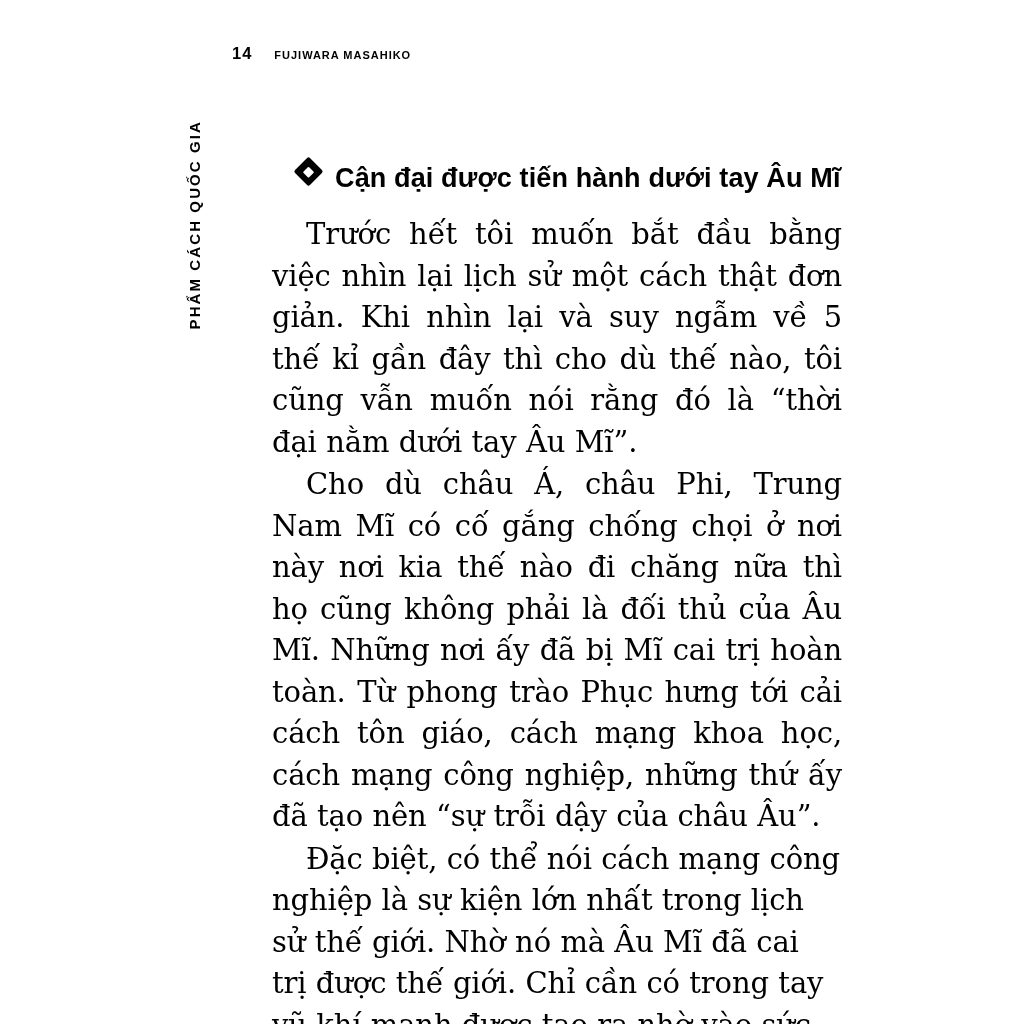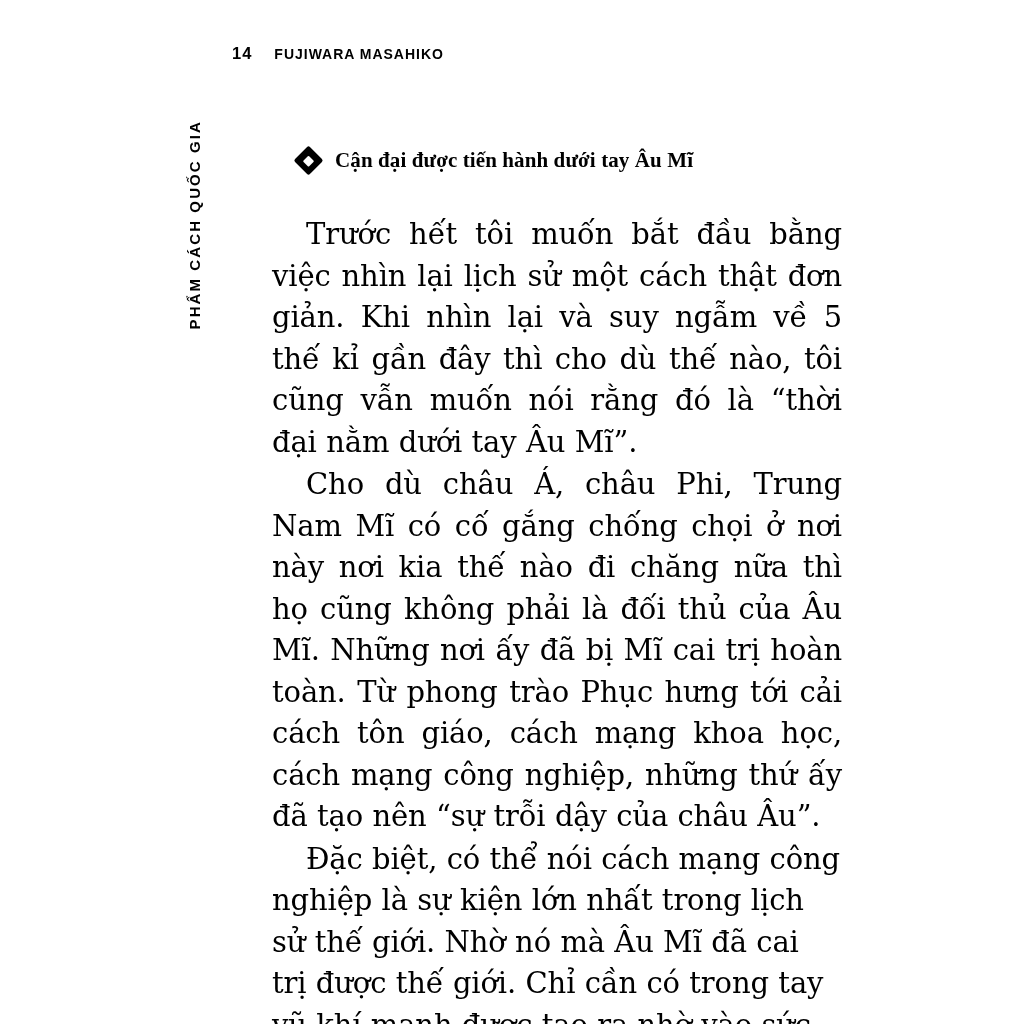--- a/index.html
+++ b/index.html
@@ -32,21 +32,21 @@
     gap: 22px;
     font-family: "Liberation Sans", sans-serif;
     font-weight: 700;
     font-size: 16.5px;
     letter-spacing: 0.06em;
   }
   .running-header .folio {
     font-size: 16.5px;
   }
   .running-header .author {
-    font-size: 14px;
+    font-size: 11px;
   }
 
   
   .side-title {
     position: absolute;
     left: 186px;
     top: 120px;
     width: 40px;
     height: 230px;
   }
@@ -91,25 +91,26 @@
     content: "";
     position: absolute;
     left: 6.5px;
     top: 6.5px;
     width: 8px;
     height: 8px;
     background: #ffffff;
     border-radius: 1px;
   }
   .section-heading .heading-text {
-    font-family: Liberation Serif, serif;
+    font-family: Liberation Sans, sans-serif;
     font-weight: 700;
-    font-size: 21px;
+    font-size: 27px;
     line-height: 1.2;
     letter-spacing: 0.005em;
+    margin-top: 14px;
   }
 
   
   .body-column {
     position: absolute;
     top: 214px;
     left: 272px;
     width: 570px;
   }
   .body-column p {

